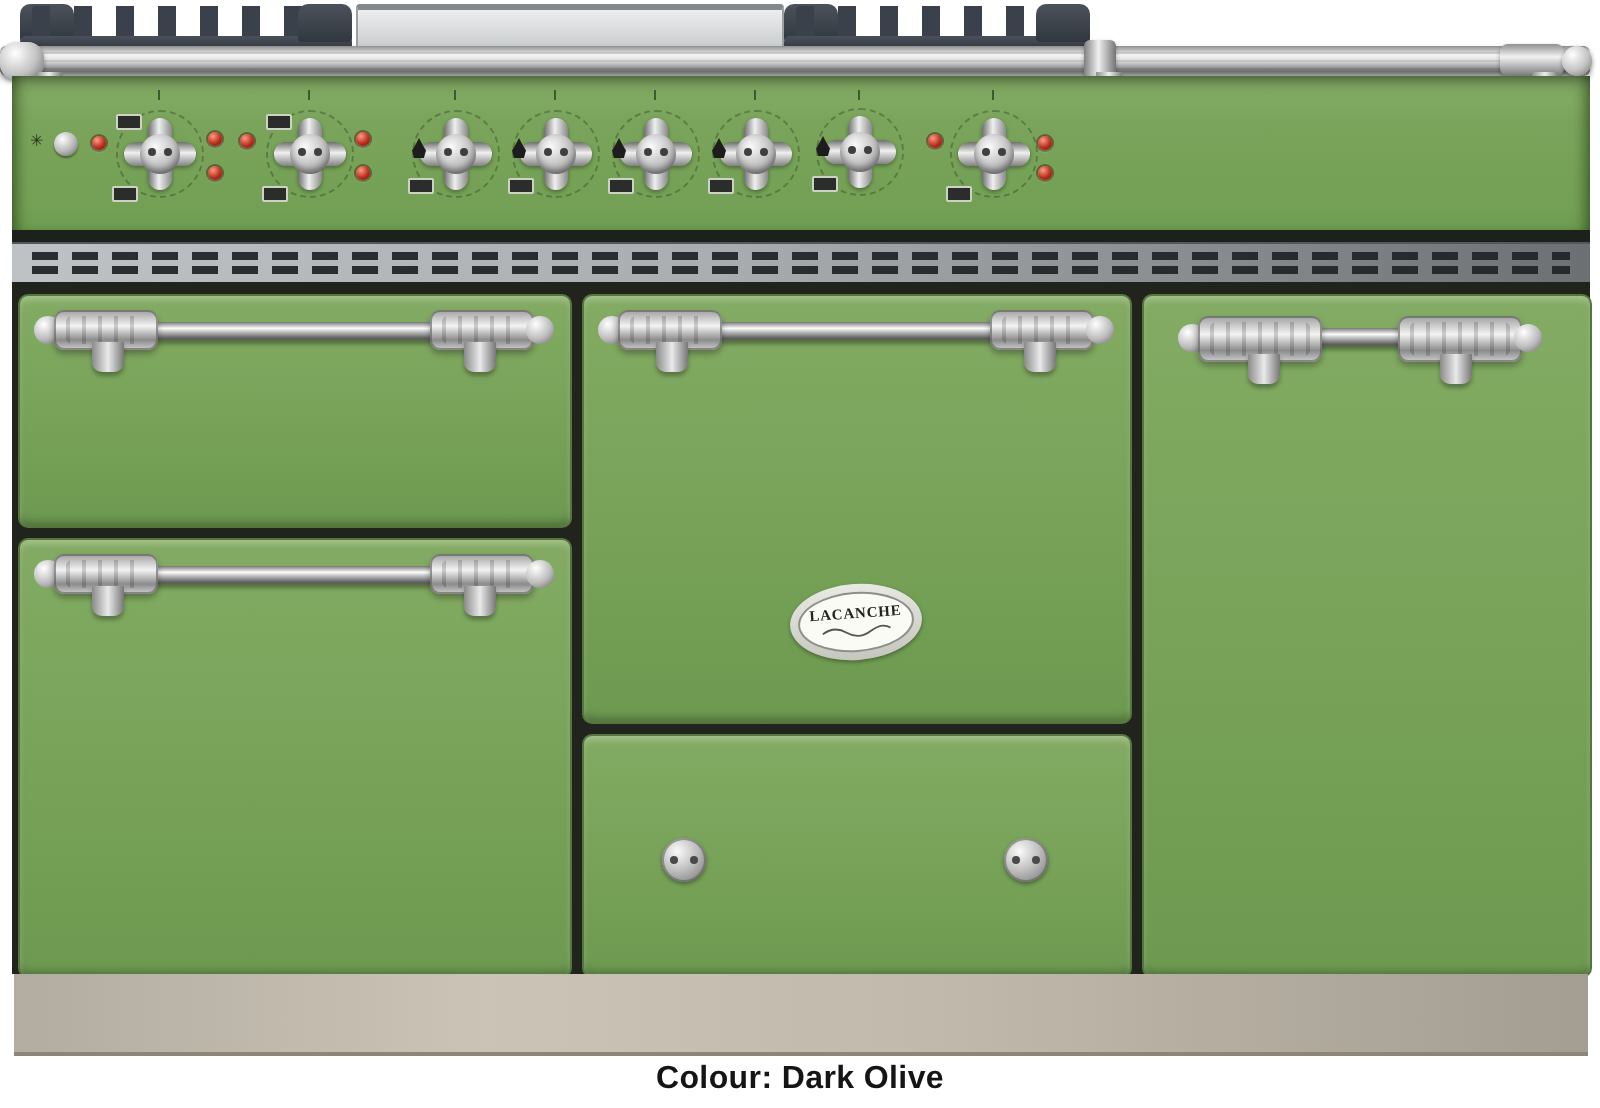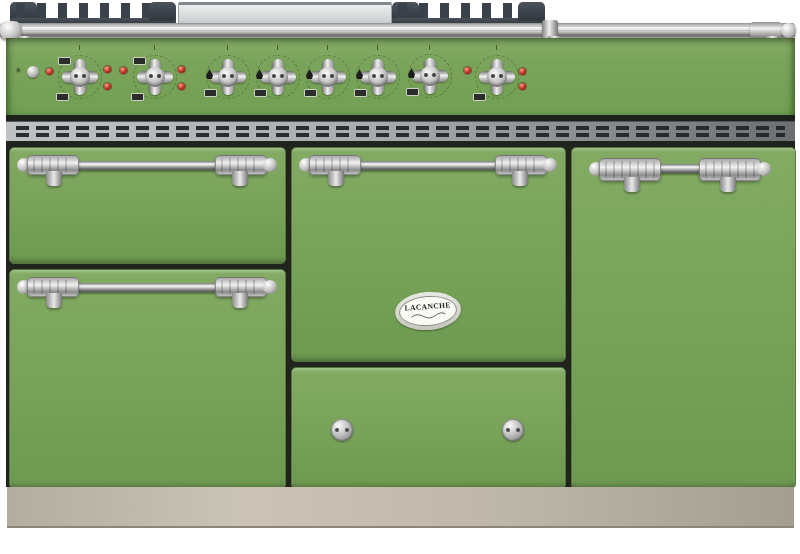--- a/index.html
+++ b/index.html
@@ -320,14 +320,15 @@
       <svg width="40" height="8" viewBox="0 0 40 8">
         <path d="M3 5 Q9 1 15 5 T27 5 T37 4" fill="none" stroke="#555" stroke-width="0.9"></path>
       </svg>
     </span>
   </div>
 
   <span class="pullknob" style="left:331px;top:419px;"></span>
   <span class="pullknob" style="left:502px;top:419px;"></span>
 
   <div class="plinth"></div>
+  <div class="caption">Colour: Dark Olive</div>
 
 </div>
 
 </body></html>

